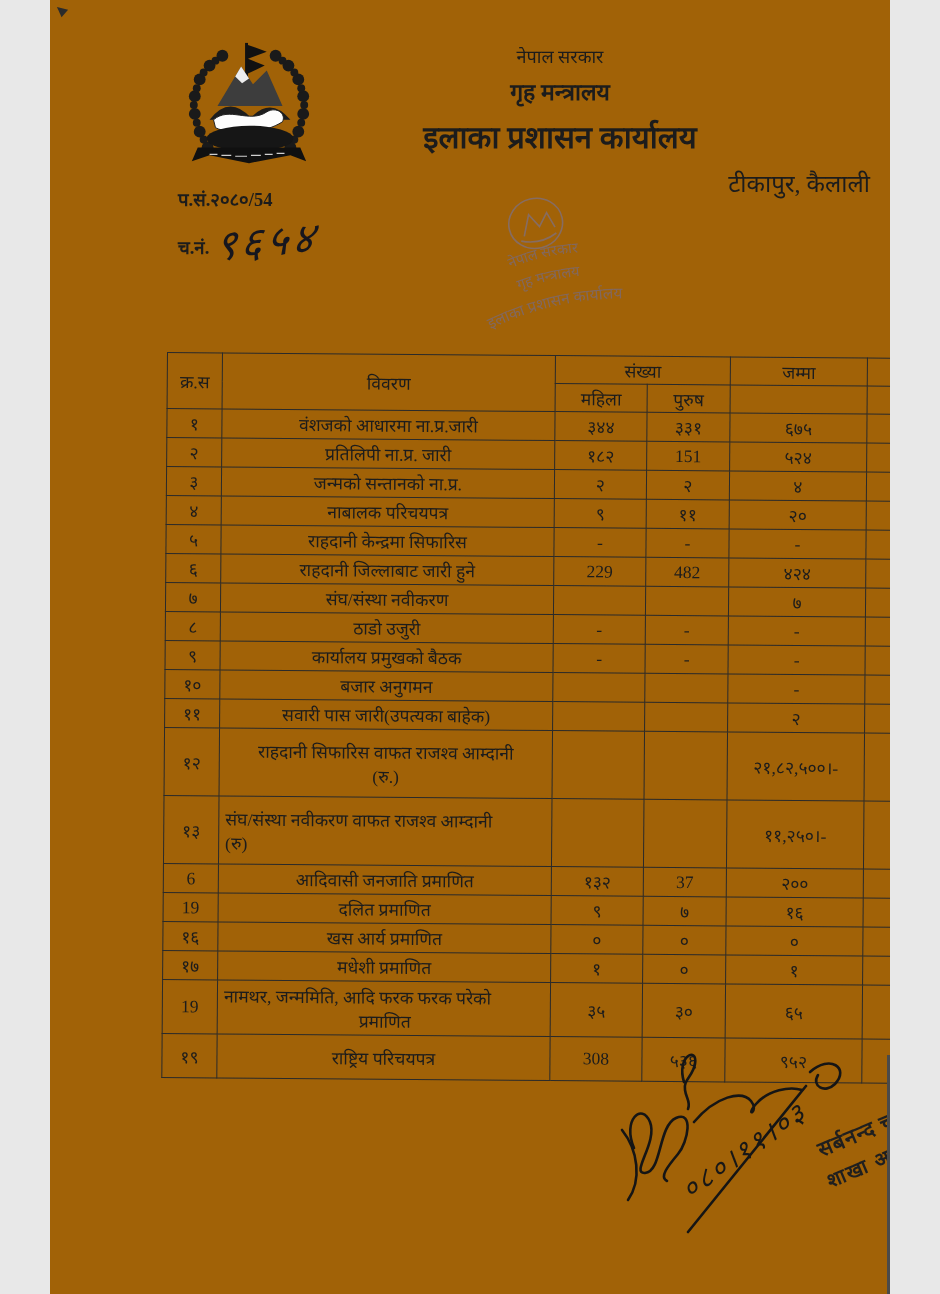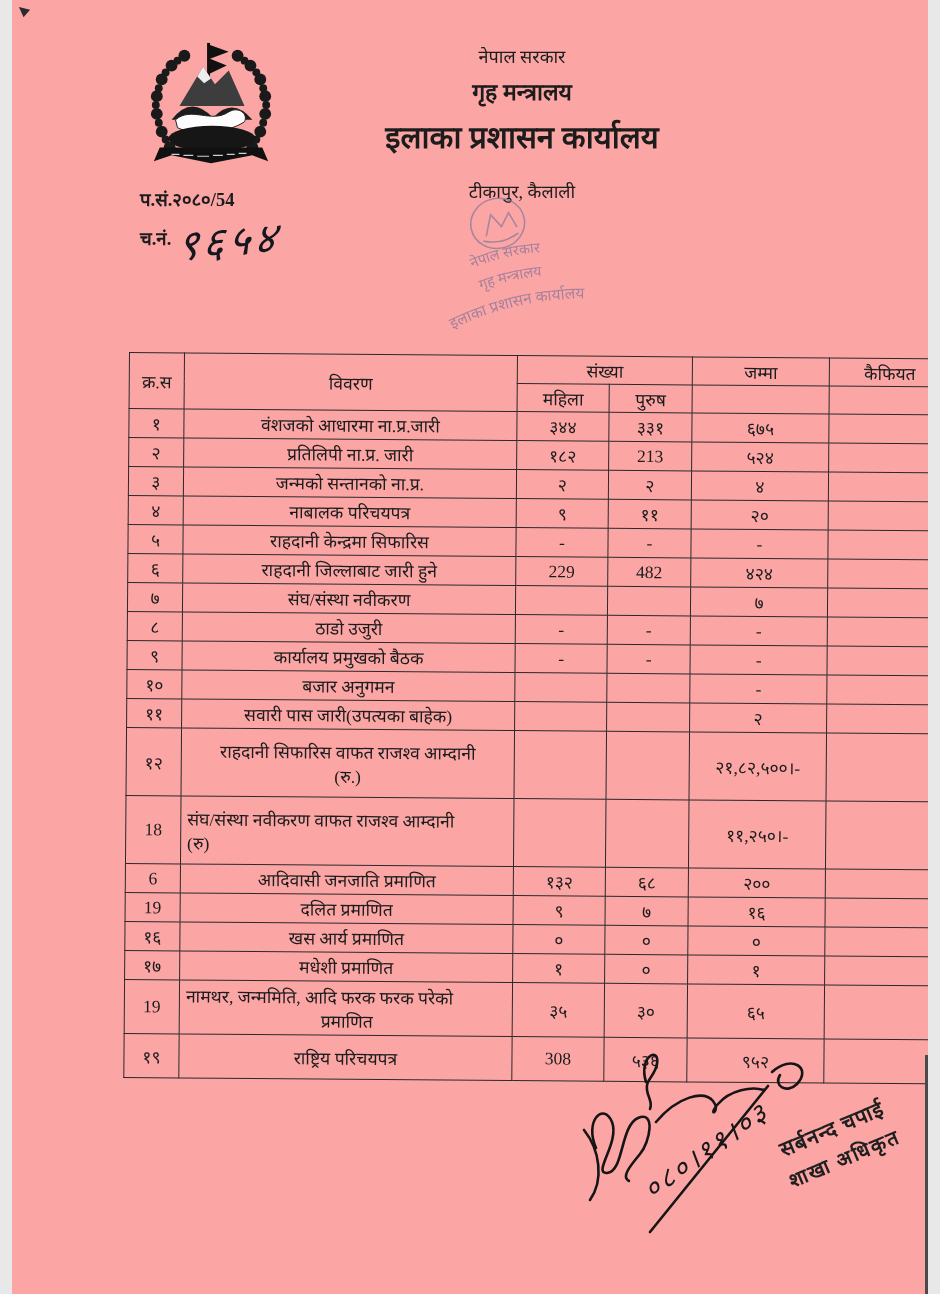--- a/index.html
+++ b/index.html
@@ -1,33 +1,33 @@
 <!DOCTYPE html>
 <html><head>
 <meta charset="utf-8">
 <style>
   html,body{margin:0;padding:0;background:#e8e8e8;}
   .page{
-    position:relative;width:916px;height:1294px;margin:0 auto;
-    background:#fca5a5;overflow:hidden;color:#1c1c1c;
+    position:relative;width:840px;height:1294px;margin:0 auto;
+    background:#a16207;overflow:hidden;color:#1c1c1c;
     font-family:"Liberation Serif","DejaVu Serif",serif;
   }
   
   .cursor-mark{position:absolute;left:6px;top:6px;width:13px;height:13px;}
 
   .emblem{position:absolute;left:130px;top:36px;width:138px;height:140px;}
 
   .gov-header{position:absolute;left:200px;top:44px;width:620px;text-align:center;}
   .gov-line1{font-size:18px;}
   .gov-line2{font-size:23px;font-weight:bold;margin-top:7px;}
   .gov-line3{font-size:31px;font-weight:bold;margin-top:8px;}
-  .gov-line4{font-size:18px;margin-top:22px;}
+  .gov-line4{font-size:24px;margin-top:9px;text-align:right;}
 
   .ref-left{position:absolute;left:128px;top:186px;font-size:18.5px;font-weight:600;}
-  .letter-no-row{margin-top:14px;display:flex;align-items:flex-start;}
+  .letter-no-row{margin-top:14px;display:flex;align-items:center;}
   .hand-number{
     display:inline-block;font-size:42px;font-weight:400;font-style:italic;
     margin-left:6px;margin-top:-14px;letter-spacing:4px;color:#16161e;
     transform:rotate(-5deg) skewX(-10deg);
   }
   .ref-right{position:absolute;left:652px;top:214px;font-size:18px;line-height:1.75;}
 
   .center-stamp{position:absolute;left:388px;top:192px;width:218px;height:152px;
     transform:rotate(-13deg);opacity:.62;}
 
@@ -183,21 +183,21 @@
           <td class="cell-desc">वंशजको आधारमा ना.प्र.जारी</td>
           <td class="cell-f">३४४</td>
           <td class="cell-m">३३१</td>
           <td class="cell-t">६७५</td>
           <td class="cell-r"></td>
         </tr>
         <tr>
           <td class="cell-sn">२</td>
           <td class="cell-desc">प्रतिलिपी ना.प्र. जारी</td>
           <td class="cell-f">१८२</td>
-          <td class="cell-m">213</td>
+          <td class="cell-m">151</td>
           <td class="cell-t">५२४</td>
           <td class="cell-r"></td>
         </tr>
         <tr>
           <td class="cell-sn">३</td>
           <td class="cell-desc">जन्मको सन्तानको ना.प्र.</td>
           <td class="cell-f">२</td>
           <td class="cell-m">२</td>
           <td class="cell-t">४</td>
           <td class="cell-r"></td>
@@ -268,32 +268,32 @@
         </tr>
         <tr>
           <td class="cell-sn">१२</td>
           <td class="cell-desc">राहदानी सिफारिस वाफत राजश्व आम्दानी<div class="desc2">(रु.)</div></td>
           <td class="cell-f"></td>
           <td class="cell-m"></td>
           <td class="cell-t">२१,८२,५००।-</td>
           <td class="cell-r"></td>
         </tr>
         <tr>
-          <td class="cell-sn">18</td>
+          <td class="cell-sn">१३</td>
           <td class="cell-desc">संघ/संस्था नवीकरण वाफत राजश्व आम्दानी<div class="desc2">(रु)</div></td>
           <td class="cell-f"></td>
           <td class="cell-m"></td>
           <td class="cell-t">११,२५०।-</td>
           <td class="cell-r"></td>
         </tr>
         <tr>
           <td class="cell-sn">6</td>
           <td class="cell-desc">आदिवासी जनजाति प्रमाणित</td>
           <td class="cell-f">१३२</td>
-          <td class="cell-m">६८</td>
+          <td class="cell-m">37</td>
           <td class="cell-t">२००</td>
           <td class="cell-r"></td>
         </tr>
         <tr>
           <td class="cell-sn">19</td>
           <td class="cell-desc">दलित प्रमाणित</td>
           <td class="cell-f">९</td>
           <td class="cell-m">७</td>
           <td class="cell-t">१६</td>
           <td class="cell-r"></td>

